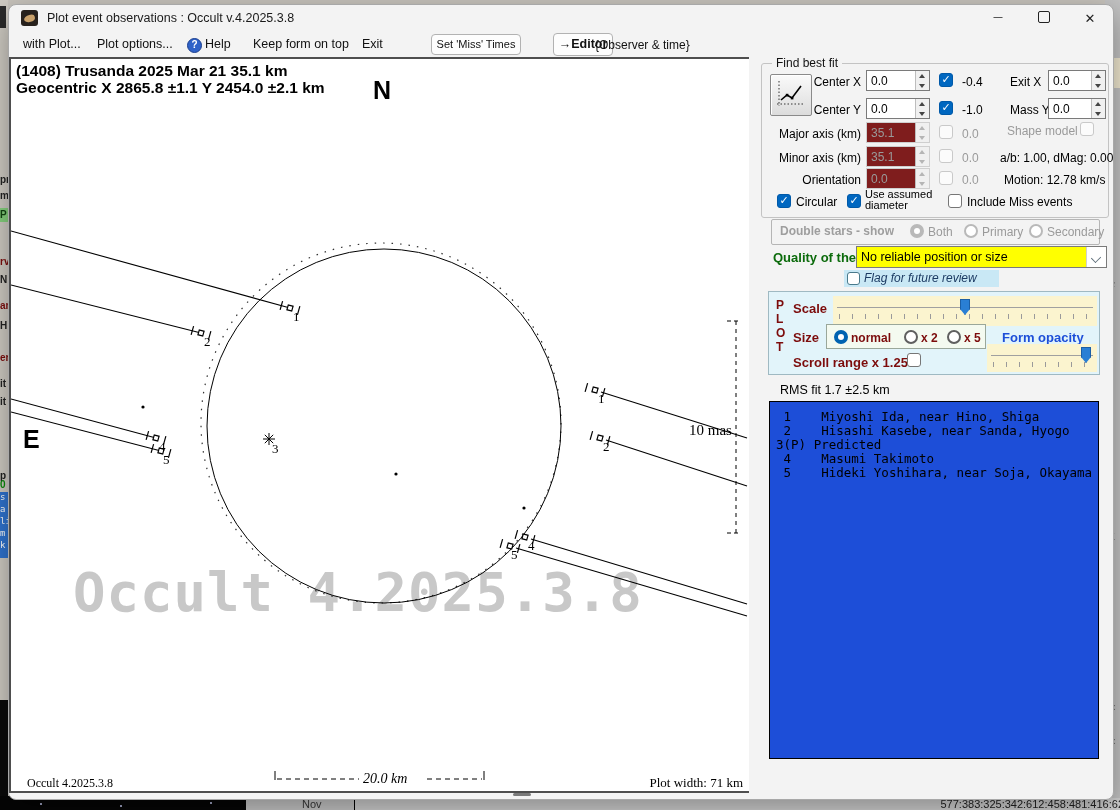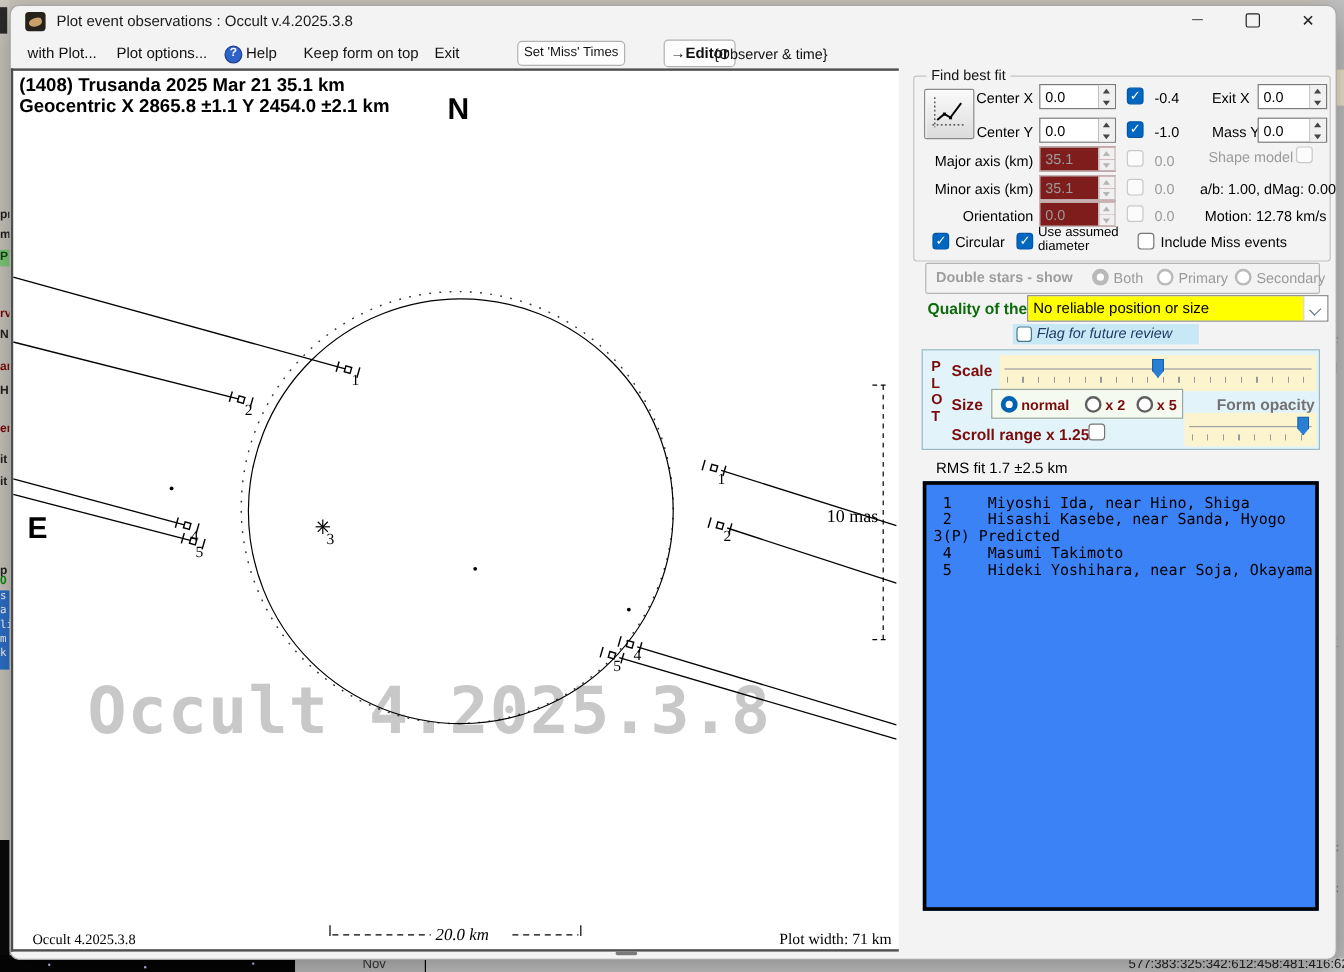--- a/index.html
+++ b/index.html
@@ -110,21 +110,21 @@
   .plot-letter{position:absolute;left:7px;font:bold 12px "Liberation Sans",sans-serif;color:#7c0c0c;}
   .slider{position:absolute;background:#fbf4cf;}
   .slider .track{position:absolute;left:4px;right:4px;top:11px;height:1px;background:#a0a0a0;}
   .slider .ticks{position:absolute;left:6px;right:4px;top:18px;height:5px;
       background:repeating-linear-gradient(90deg,#9a9a9a 0 1px,transparent 1px 13px);}
   .slider .thumb{position:absolute;top:3px;width:10px;height:16px;background:#2a7fd4;border:1px solid #1b5fa6;
       clip-path:polygon(0 0,100% 0,100% 62%,50% 100%,0 62%);box-sizing:border-box;}
   #size-box{position:absolute;background:#f4faf0;border:1px solid #9aa79a;box-sizing:border-box;}
 
   
-  #observer-list{position:absolute;background:#3b82f6;border:3px solid #000000;box-sizing:border-box;
+  #observer-list{position:absolute;background:#1d4ed8;border:1px solid #000000;box-sizing:border-box;
       font:12.5px "DejaVu Sans Mono",monospace;color:#000;padding:7px 0 0 6px;}
   #observer-list .row{white-space:pre;height:14px;}
 
   
   #fit-button{position:absolute;width:40px;height:40px;background:linear-gradient(#fafafa,#dcdcdc);
       border:1px solid #8a8a8a;border-radius:2px;box-shadow:inset 1px 1px 0 #fff;}
 </style>
 </head>
 <body>
 
@@ -449,21 +449,21 @@
 
       <span class="lbl dred" style="left:24px;top:38px;font-size:13px">Size</span>
       <div id="size-box" style="left:57px;top:32px;width:160px;height:25px">
         <span class="radio sel" style="left:7px;top:5px"></span>
         <span class="lbl dred" style="left:24px;top:6px">normal</span>
         <span class="radio" style="left:77px;top:5px"></span>
         <span class="lbl dred" style="left:94px;top:6px">x 2</span>
         <span class="radio" style="left:120px;top:5px"></span>
         <span class="lbl dred" style="left:137px;top:6px">x 5</span>
       </div>
-      <span class="lbl" style="left:245px;top:38px;font-weight:bold;font-size:13px;color:#737373">Form opacity</span>
+      <span class="lbl" style="left:233px;top:38px;font-weight:bold;font-size:13px;color:#1d4ed8">Form opacity</span>
 
       <span class="lbl dred" style="left:24px;top:63px;font-size:13px">Scroll range x 1.25</span>
       <span class="cb" style="left:138px;top:61px;background:#fff"></span>
       <div class="slider" style="left:218px;top:52px;width:110px;height:28px">
         <span class="track"></span>
         <span class="ticks"></span>
         <span class="thumb" style="left:94px"></span>
       </div>
     </div>
 

